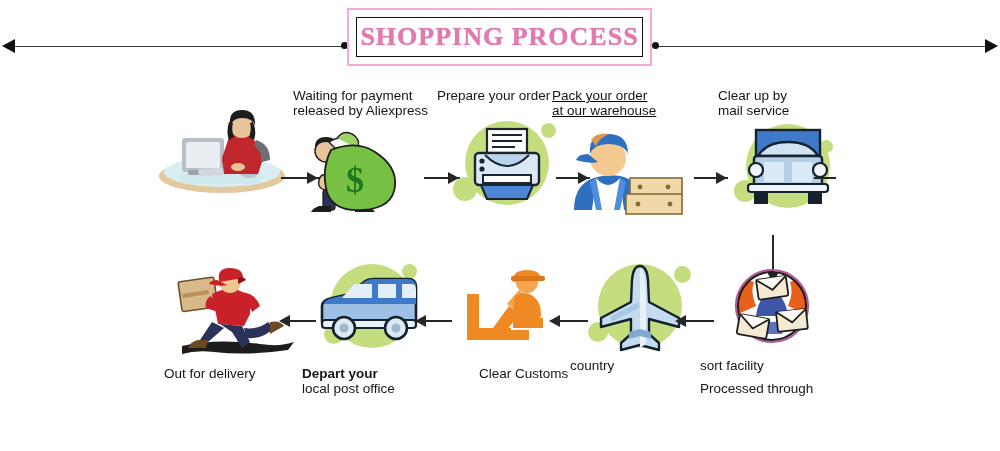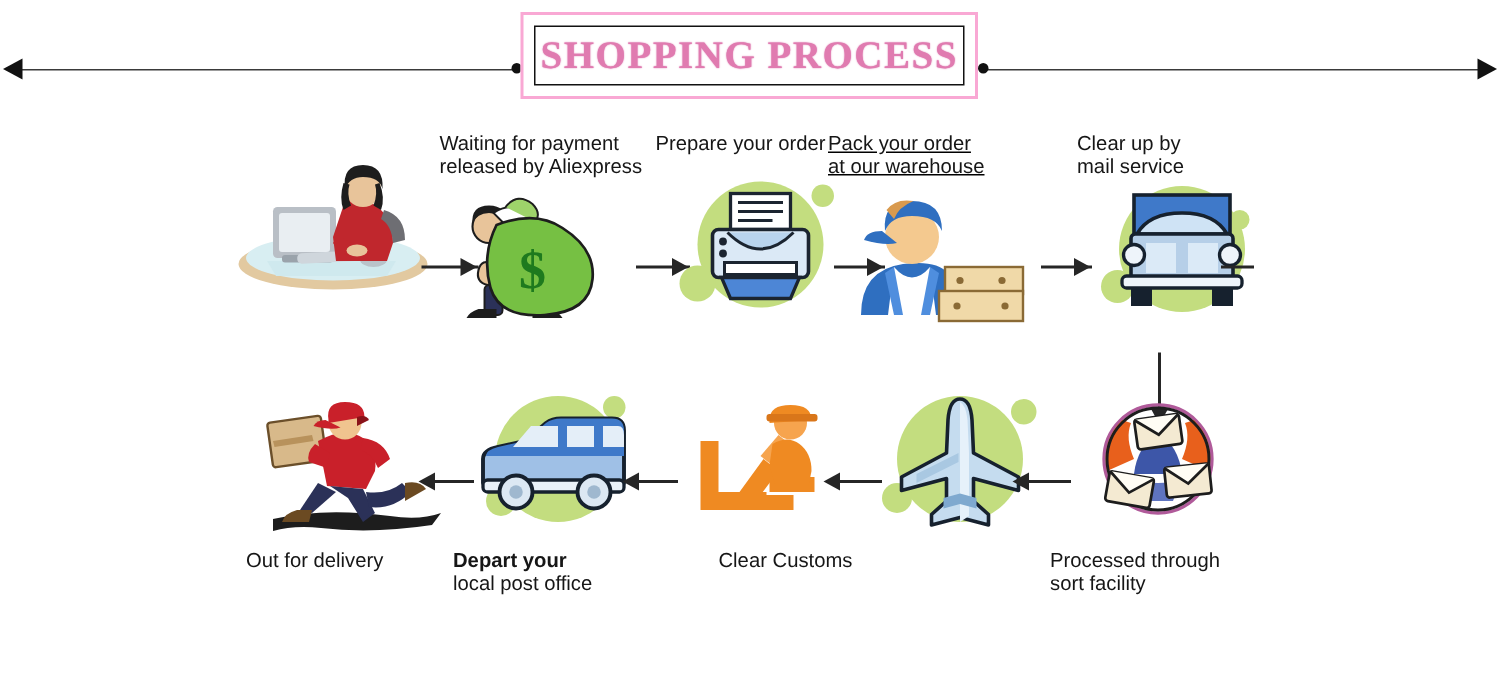--- a/index.html
+++ b/index.html
@@ -380,20 +380,21 @@
       <div class="greenblob"></div>
       <div class="blob-sm" style="left:104px; top:8px; width:17px; height:17px;"></div>
       <div class="blob-sm" style="left:18px; top:64px; width:20px; height:20px;"></div>
       <svg width="150" height="100" viewBox="0 0 150 100" style="position:absolute; left:0; top:0;">
         <path d="M70 8 q7 0 8 14 l1 22 l30 16 l0 9 l-30 -8 l0 15 l10 9 l0 7 l-19 -5 l-19 5 l0 -7 l10 -9 l0 -15 l-30 8 l0 -9 l30 -16 l1 -22 q1 -14 8 -14 z" fill="#c5dcef" stroke="#16212e" stroke-width="2.4" stroke-linejoin="round"></path>
         <path d="M70 10 q4 2 5 12 l1 22 l0 42 l-6 4 z" fill="#e6f1fa"></path>
         <path d="M59 74 l11 -3 l11 3 l0 7 l-11 -3 l-11 3 z" fill="#7fa9cf"></path>
         <path d="M41 58 l28 -14 l0 6 l-28 14 z" fill="#a9c8e2"></path>
       </svg>
     </div>
+    <div class="label">country</div>
   </div>
 
   <div class="conn" style="left:678px; top:62px; width:36px;"></div>
   <div class="conn-head conn-head-l" style="left:675px; top:57px;"></div>
 
   <div class="node" style="left:700px; top:0;">
     <div class="icon-wrap">
       <svg width="150" height="100" viewBox="0 0 150 100">
         <circle cx="72" cy="48" r="36" fill="none" stroke="#b05a9a" stroke-width="2.2"></circle>
         <path d="M48 22 q-14 14 -10 34 l18 -8 q-6 -14 -2 -24 z" fill="#e8601c"></path>
@@ -404,18 +405,18 @@
         <g stroke="#1d1d1d" stroke-width="1.8">
           <rect x="56" y="22" width="30" height="20" rx="2" fill="#f4ead2" transform="rotate(-8 56 22)"></rect>
           <path d="M56 22 l15 12 l15 -12" fill="#fffdf5" transform="rotate(-8 56 22)"></path>
           <rect x="40" y="56" width="30" height="20" rx="2" fill="#f4ead2" transform="rotate(10 40 56)"></rect>
           <path d="M40 56 l15 12 l15 -12" fill="#fffdf5" transform="rotate(10 40 56)"></path>
           <rect x="76" y="54" width="30" height="20" rx="2" fill="#f4ead2" transform="rotate(-6 76 54)"></rect>
           <path d="M76 54 l15 12 l15 -12" fill="#fffdf5" transform="rotate(-6 76 54)"></path>
         </g>
       </svg>
     </div>
+    <div class="label">sort facility</div>
     <div class="label" style="margin-top:8px;">Processed through</div>
-    <div class="label">sort facility</div>
   </div>
 
   <div class="stub" style="left:706px; top:62px; width:0px;"></div>
 </div>
 
 </body></html>

